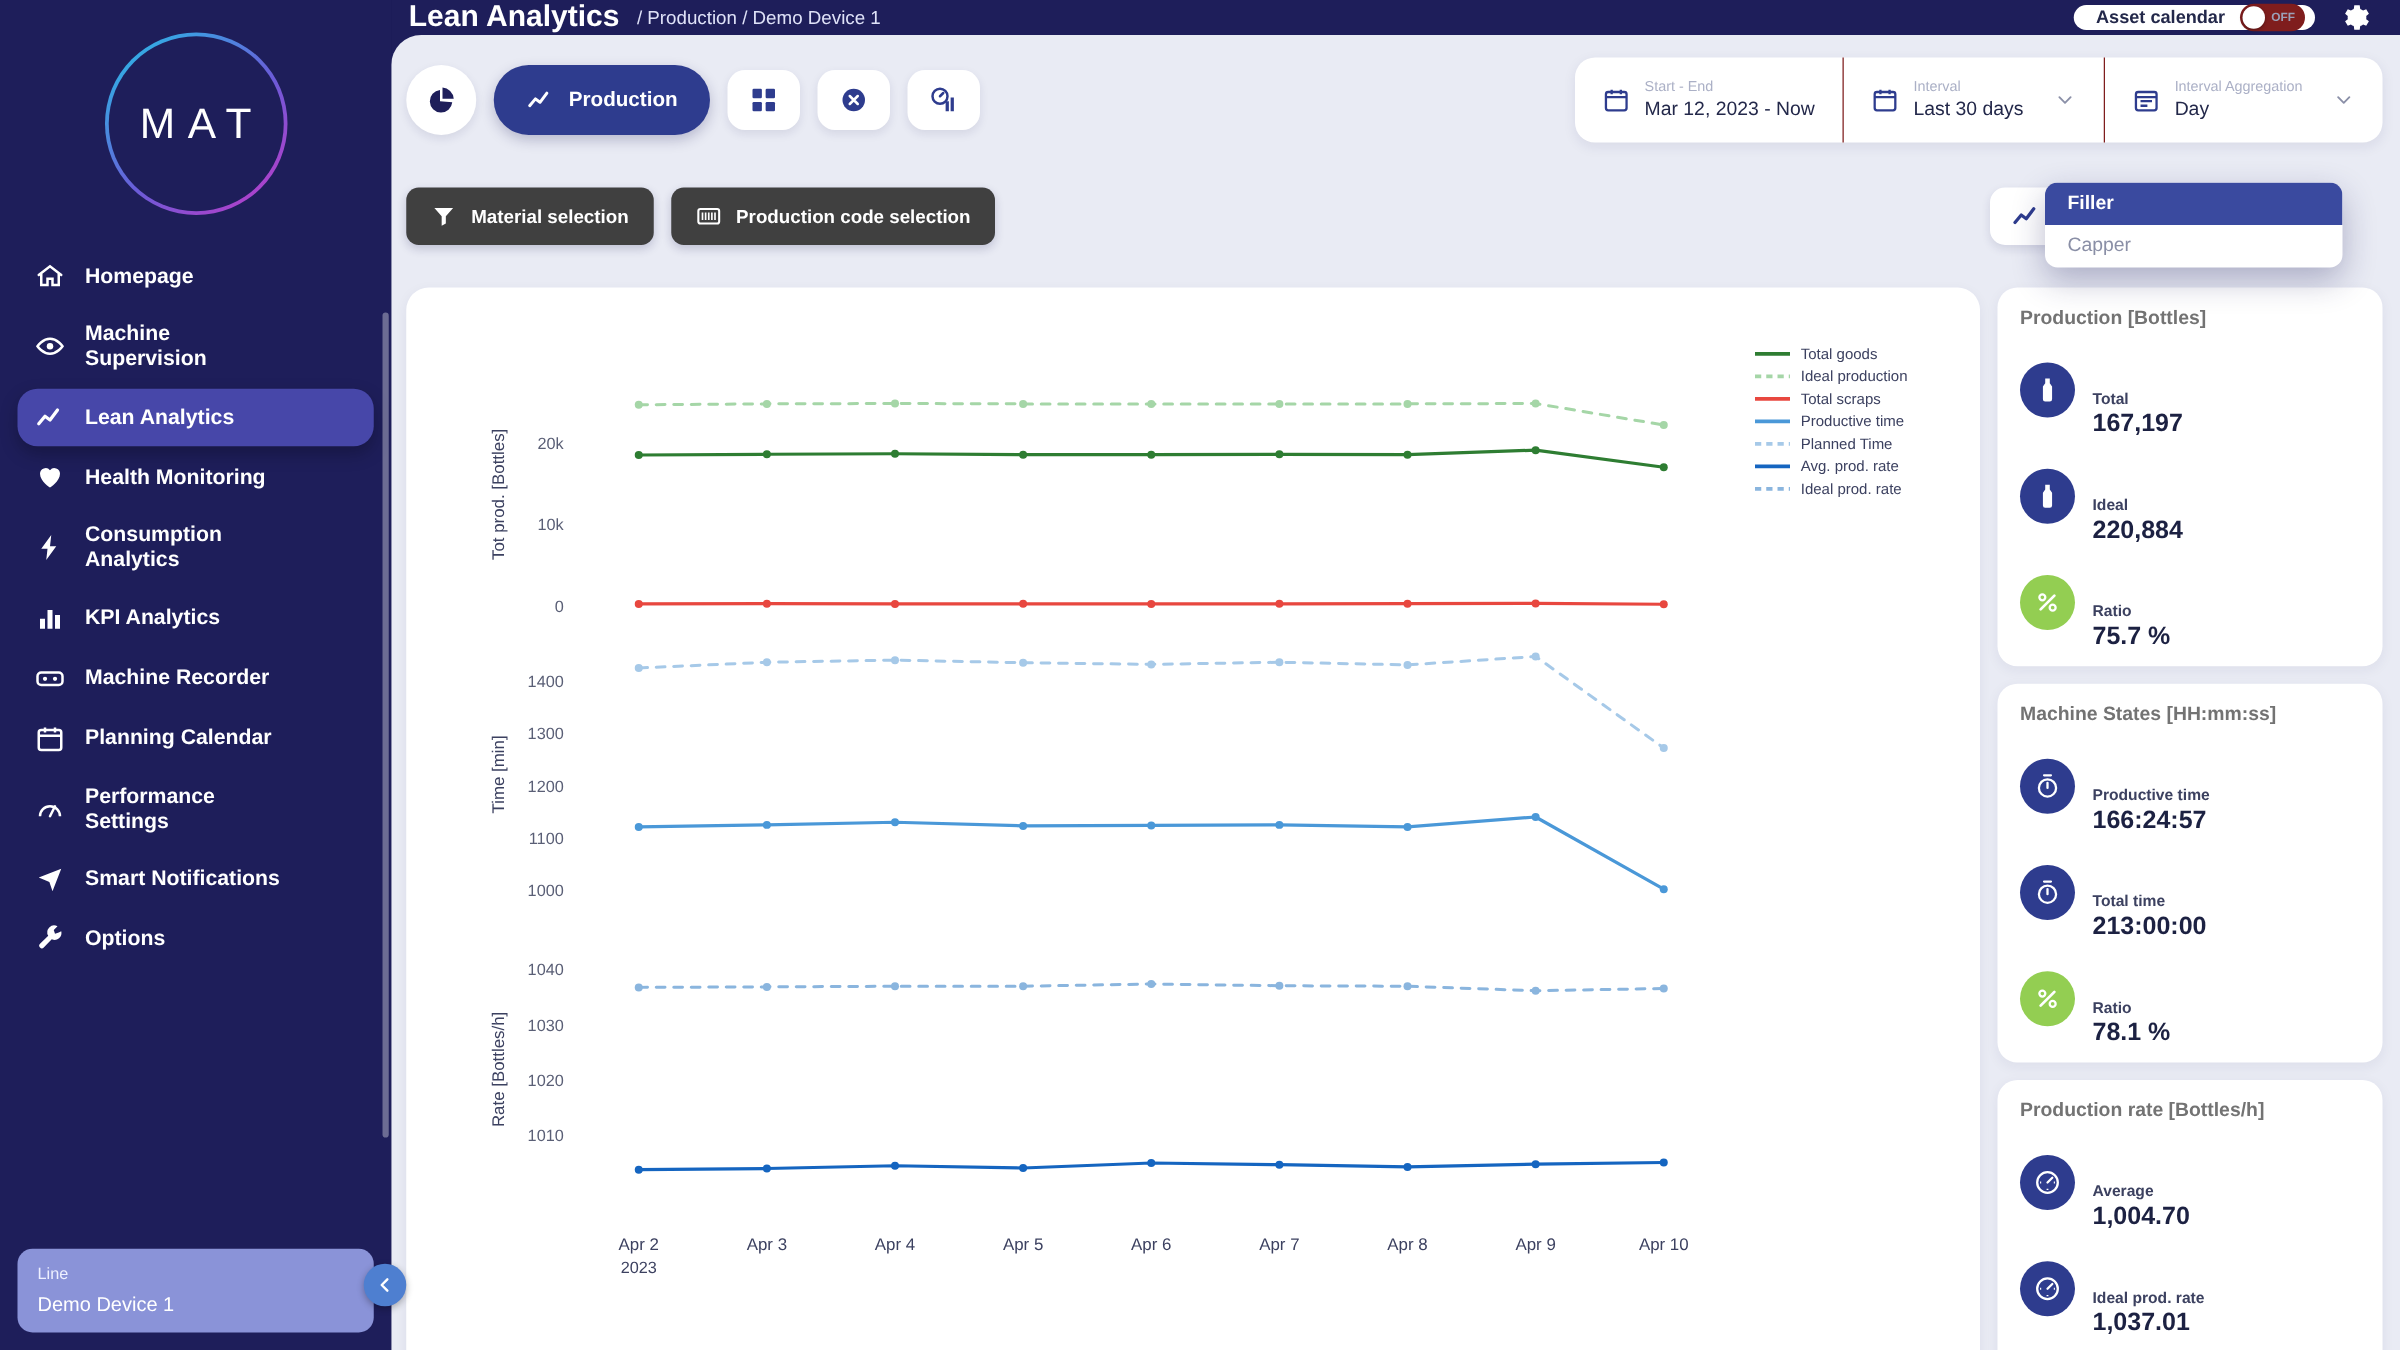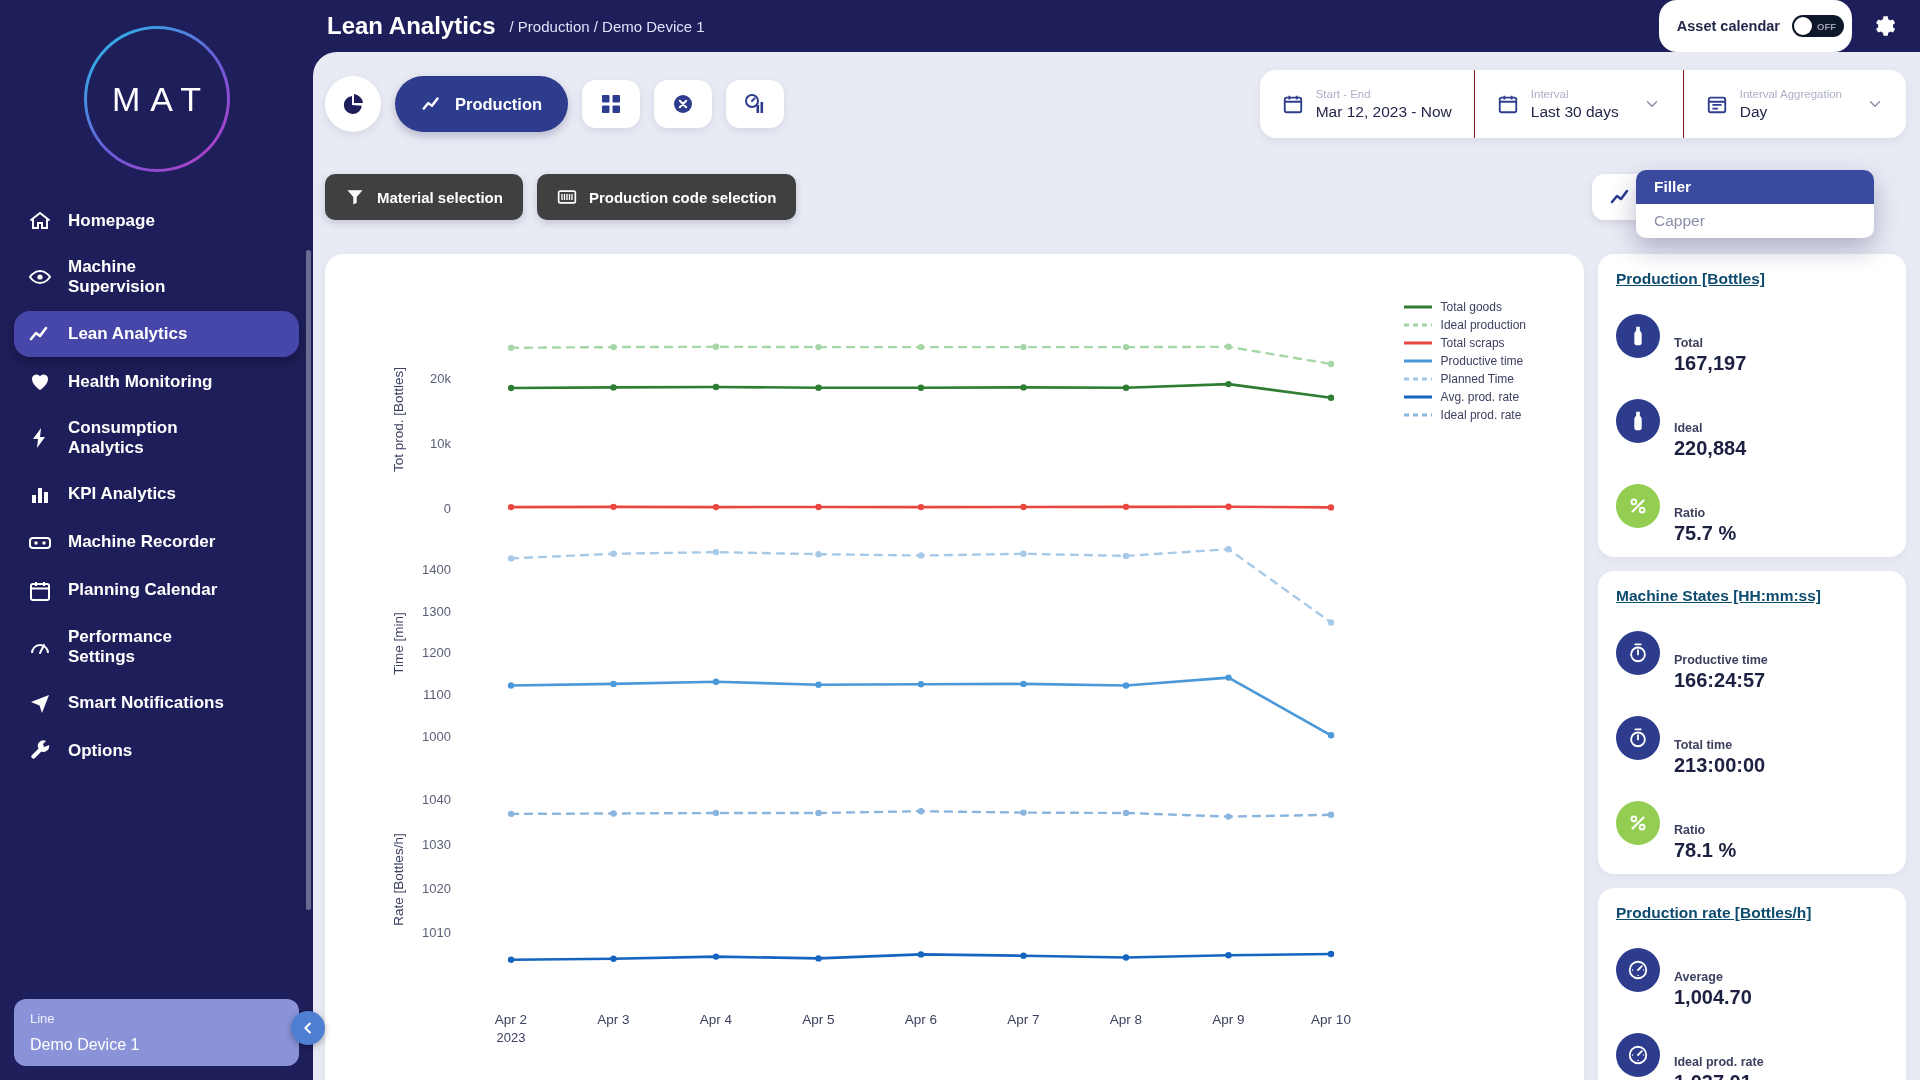--- a/index.html
+++ b/index.html
@@ -24,22 +24,22 @@
   .device-card{margin:14px;margin-top:auto;background:#8a93d8;border-radius:12px;padding:12px 16px;position:relative;}
   .device-label{font-size:13px;color:#eef0ff;}
   .device-value{font-size:16px;color:#fff;margin-top:10px;}
   .collapse-btn{position:absolute;top:12px;right:-26px;width:34px;height:34px;border-radius:50%;background:#4e7fd0;display:flex;align-items:center;justify-content:center;color:#fff;box-shadow:0 2px 6px rgba(0,0,0,.3);z-index:6;}
 
   .main{flex:1;display:flex;flex-direction:column;min-width:0;background:#1e1e5a;}
   .topbar{height:54px;display:flex;align-items:center;padding:0 24px 0 14px;color:#fff;gap:10px;}
   .tb-title{font-size:24px;font-weight:bold;}
   .tb-bc{font-size:15px;color:#dfe2f8;margin-left:4px;}
   .tb-right{margin-left:auto;display:flex;align-items:center;gap:18px;}
-  .asset-pill{background:#fff;color:#23284a;height:52px;border-radius:18px;display:flex;align-items:center;gap:12px;padding:0 8px 0 18px;font-size:14.5px;font-weight:bold;}
-  .toggle{width:52px;height:22px;border-radius:11px;background:#0f172a;position:relative;display:flex;align-items:center;justify-content:flex-end;padding-right:8px;}
+  .asset-pill{background:#fff;color:#23284a;height:20px;border-radius:18px;display:flex;align-items:center;gap:12px;padding:0 8px 0 18px;font-size:14.5px;font-weight:bold;}
+  .toggle{width:52px;height:22px;border-radius:11px;background:#7f1d1d;position:relative;display:flex;align-items:center;justify-content:flex-end;padding-right:8px;}
   .toggle .knob{position:absolute;left:2px;top:2px;width:18px;height:18px;background:#fff;border-radius:50%;box-shadow:0 1px 3px rgba(0,0,0,.35);}
   .toggle .state{font-size:9.5px;color:#9ba0b8;font-weight:bold;}
   .gear-btn{color:#fff;}
 
   .content{flex:1;background:#e9ebf4;border-top-left-radius:24px;position:relative;padding:18px 14px 12px 12px;display:flex;flex-direction:column;}
   .row1{display:flex;align-items:center;gap:14px;height:68px;}
   .round-btn{width:56px;height:56px;border-radius:50%;background:#fff;display:flex;align-items:center;justify-content:center;color:#1e1e5a;box-shadow:0 3px 8px rgba(30,30,90,.10);}
   .prod-btn{height:56px;border-radius:28px;background:#2e3c8e;color:#fff;display:flex;align-items:center;gap:12px;padding:0 26px;font-size:16.5px;font-weight:bold;box-shadow:0 4px 10px rgba(30,30,90,.25);}
   .sq-btn{width:58px;height:48px;border-radius:14px;background:#fff;display:flex;align-items:center;justify-content:center;color:#2e3c8e;box-shadow:0 3px 8px rgba(30,30,90,.10);}
   .filter-card{margin-left:auto;background:#fff;border-radius:16px;height:68px;display:flex;align-items:center;box-shadow:0 3px 10px rgba(30,30,90,.08);}
@@ -60,21 +60,21 @@
   .dd-opt.selected{background:#3a4a9f;color:#fff;font-weight:bold;}
 
   .bottom{display:flex;gap:14px;margin-top:34px;flex:1;min-height:0;}
   .chart-card{flex:1;background:#fff;border-radius:18px;position:relative;padding:18px 0 6px 6px;box-shadow:0 3px 10px rgba(30,30,90,.06);min-width:0;}
   .chart-card svg{display:block;}
   .legend{position:absolute;top:46px;right:58px;display:flex;flex-direction:column;gap:4px;z-index:5;}
   .lg-item{display:flex;align-items:center;gap:8px;font-size:12px;color:#3c4160;cursor:pointer;}
 
   .right-col{width:308px;display:flex;flex-direction:column;gap:14px;flex-shrink:0;}
   .stat-card{background:#fff;border-radius:16px;padding:16px 18px 12px;flex:1;box-shadow:0 3px 10px rgba(30,30,90,.06);display:flex;flex-direction:column;}
-  .card-title{font-size:15.5px;font-weight:bold;color:#0c4a6e;margin-bottom:8px;text-decoration:underline;}
+  .card-title{font-size:15.5px;font-weight:bold;color:#737373;margin-bottom:8px;}
   .card-rows{display:flex;flex-direction:column;justify-content:space-around;flex:1;gap:6px;}
   .card-row{display:flex;align-items:center;gap:14px;}
   .badge{width:44px;height:44px;border-radius:50%;display:flex;align-items:center;justify-content:center;color:#fff;flex-shrink:0;}
   .badge svg{width:22px;height:22px;display:block;}
   .badge.blue{background:#2e3c8e;}
   .badge.green{background:#93ce52;}
   .k{font-size:12.5px;font-weight:bold;color:#3c4160;display:block;margin-top:40px;}
   .v{font-size:20px;font-weight:bold;color:#1c2142;display:block;margin-top:2px;}
 </style>
 </head>

